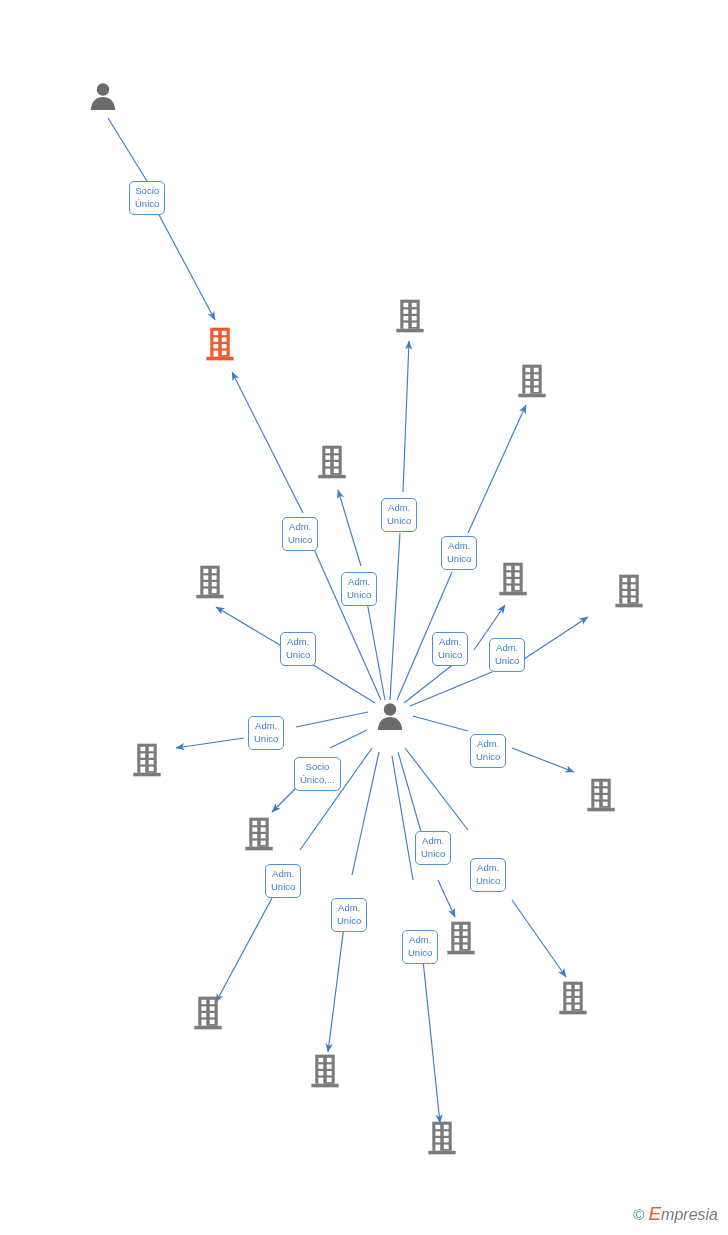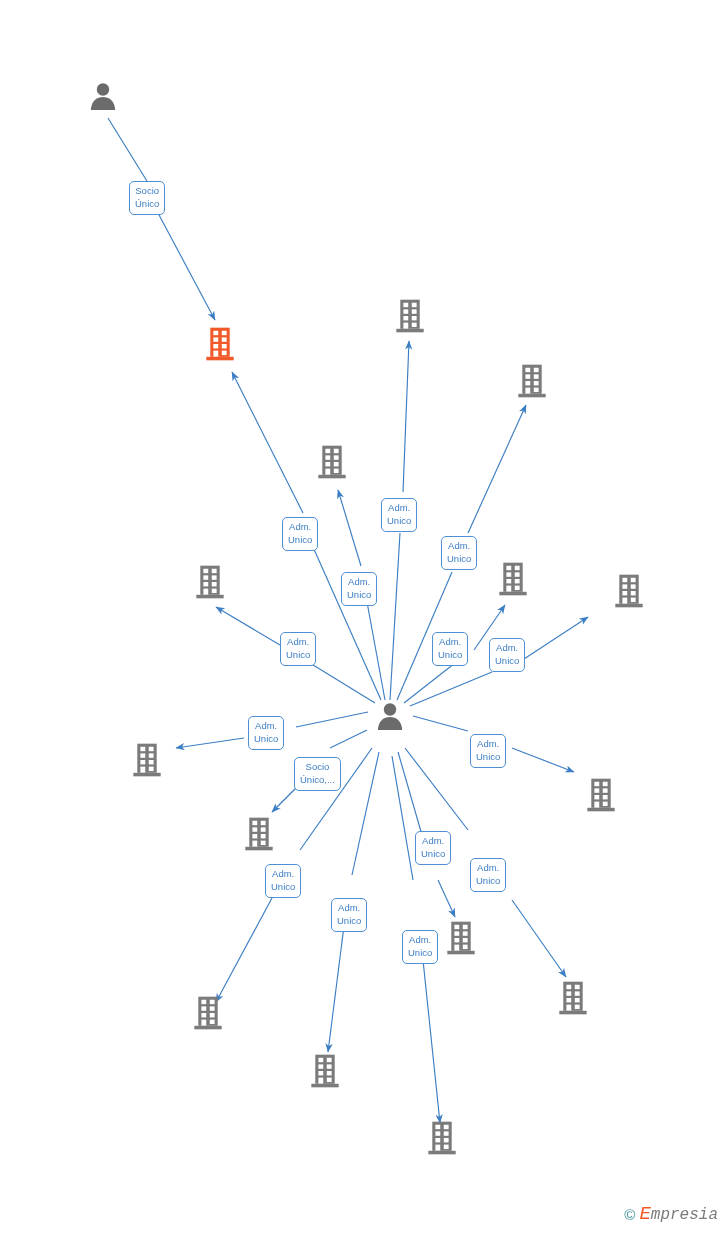--- a/index.html
+++ b/index.html
@@ -19,21 +19,21 @@
 
   .badge{
     position:absolute;box-sizing:border-box;
     border:1.4px solid #4f8fd4;border-radius:5px;background:#fff;
     color:#3c7ec4;font-size:9.5px;line-height:12.5px;text-align:center;
     padding:3px 5px 4px 5px;white-space:pre-line;
   }
 
   #watermark{position:absolute;right:10px;bottom:10px;display:flex;align-items:center;gap:4px;}
   #watermark .cmark{color:#3c8f9c;font-size:15px;}
-  #watermark .wtext{font-family:Liberation Mono, monospace;font-style:italic;font-size:16px;color:#7b7b7b;}
+  #watermark .wtext{font-family:Liberation Sans, sans-serif;font-style:italic;font-size:16px;color:#7b7b7b;}
   #watermark .wtext .e{color:#f15a24;font-size:19px;}
 </style>
 </head>
 <body>
 
 <div id="canvas">
 
   <svg id="edges" viewBox="0 0 728 1235">
     <defs>
       <marker id="arw" markerWidth="9" markerHeight="9" refX="7.5" refY="3.2" orient="auto" markerUnits="strokeWidth">

